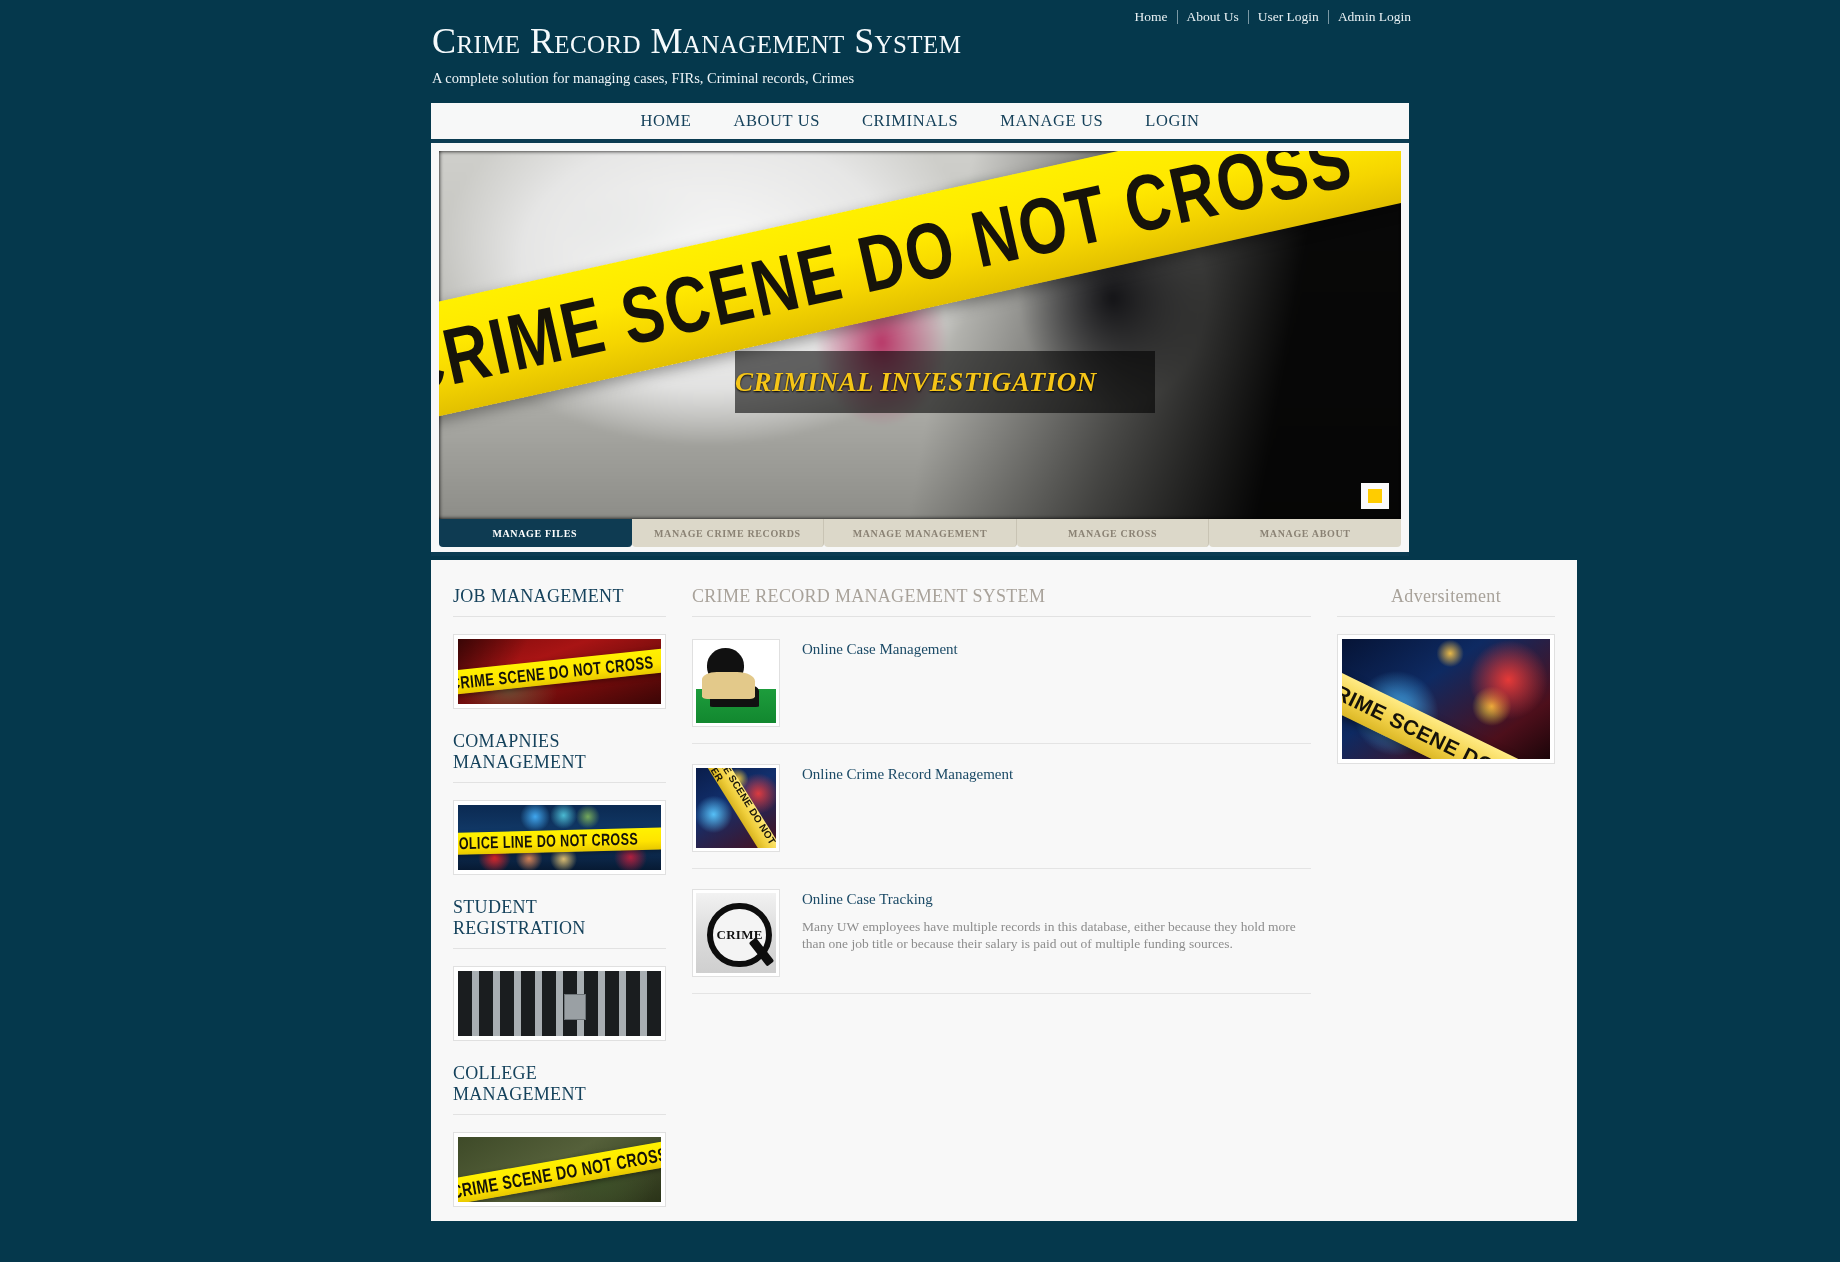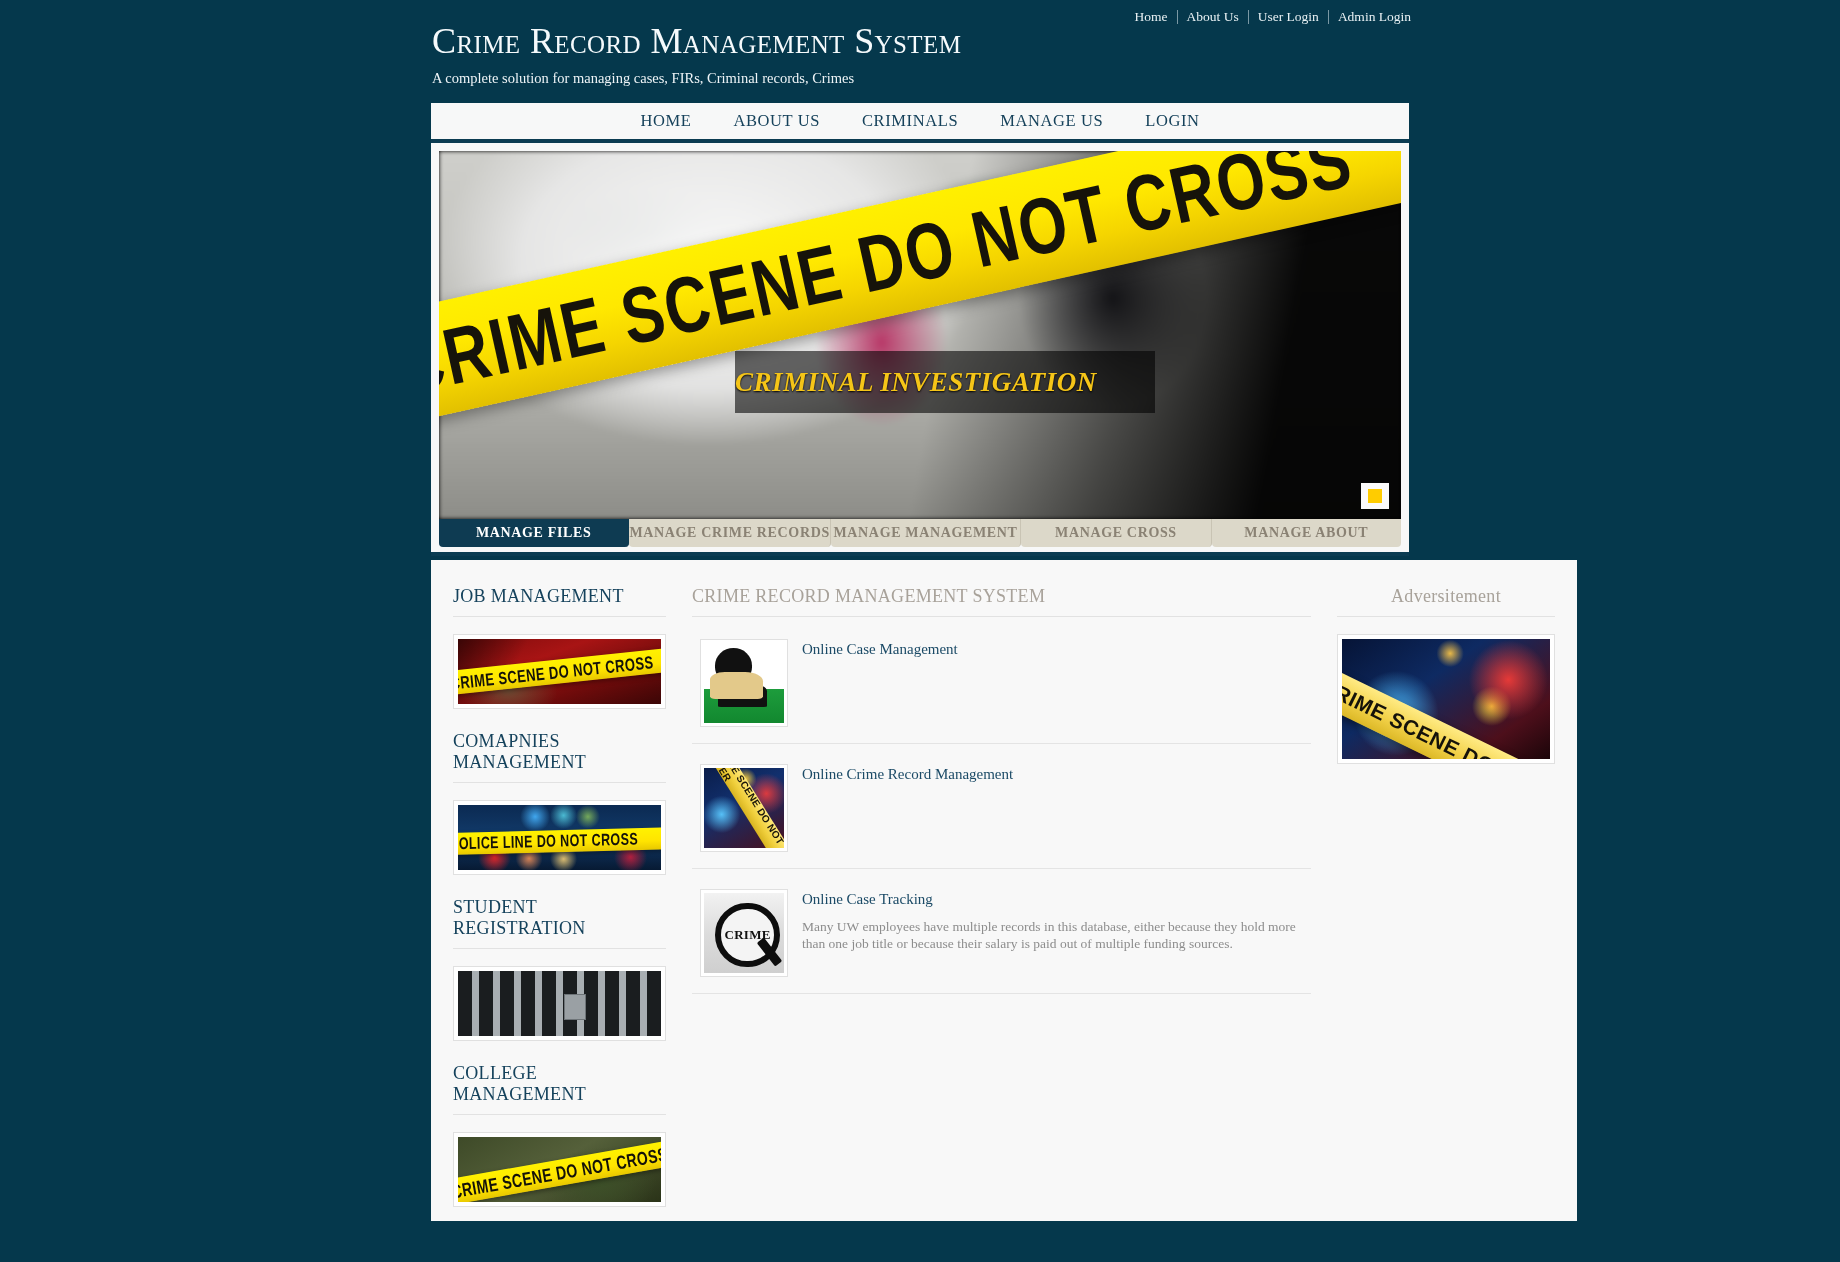--- a/index.html
+++ b/index.html
@@ -169,21 +169,21 @@
     padding: 0 8px 0 8px;
     display: flex;
     align-items: stretch;
   }
   .tab {
     flex: 1 1 0;
     height: 28px;
     display: flex; align-items: center; justify-content: center;
     font-family: "Liberation Serif", serif;
     font-weight: bold;
-    font-size: 14px;
+    font-size: 10px;
     letter-spacing: .65px;
     color: #8a8274;
     background: #dcd8c9;
     border-right: 1px solid #c9c4b4;
     border-radius: 0 0 4px 4px;
     white-space: nowrap;
   }
   .tab:last-child { border-right: none; }
   .tab.active {
     background: #0e3b52;
@@ -292,23 +292,22 @@
   }
   .ts-1 { top: 30%; height: 24px; transform: rotate(-6deg); }
   .ts-2 { top: 38%; height: 22px; transform: rotate(-1.5deg); }
   .ts-2 b { font-size: 12.5px; }
   .ts-4 { top: 34%; height: 26px; transform: rotate(-10deg); }
   .ts-4 b { font-size: 14px; }
 
   
   .article {
     display: flex;
-    gap: 14px;
+    gap: 22px;
     padding-bottom: 16px;
-    margin-left: 8px;
   }
   .article + .article-rule { margin: 0 0 20px 0; }
   .art-thumb {
     flex: 0 0 88px;
     width: 88px; height: 88px;
     border: 1px solid #e0e0e0;
     background: #fff;
     padding: 3px;
   }
   .art-thumb .inner {

